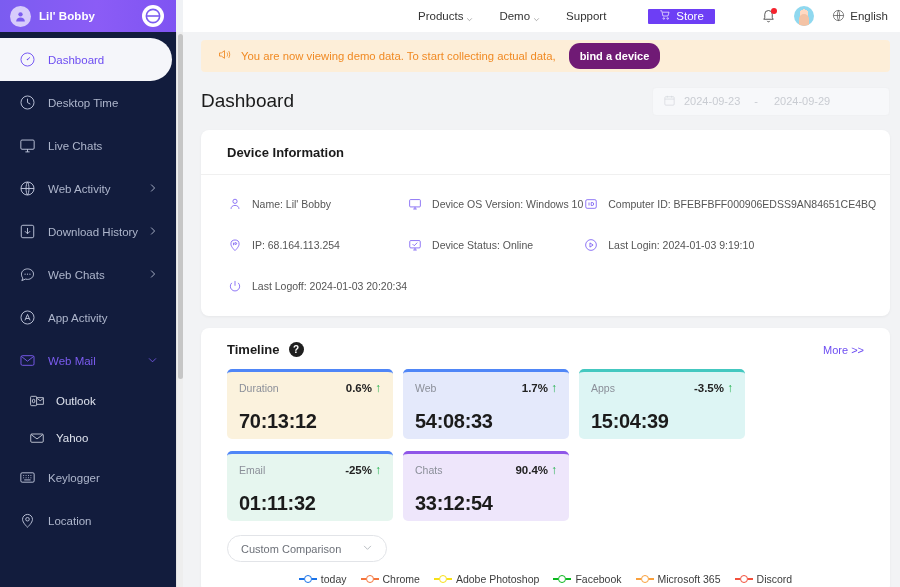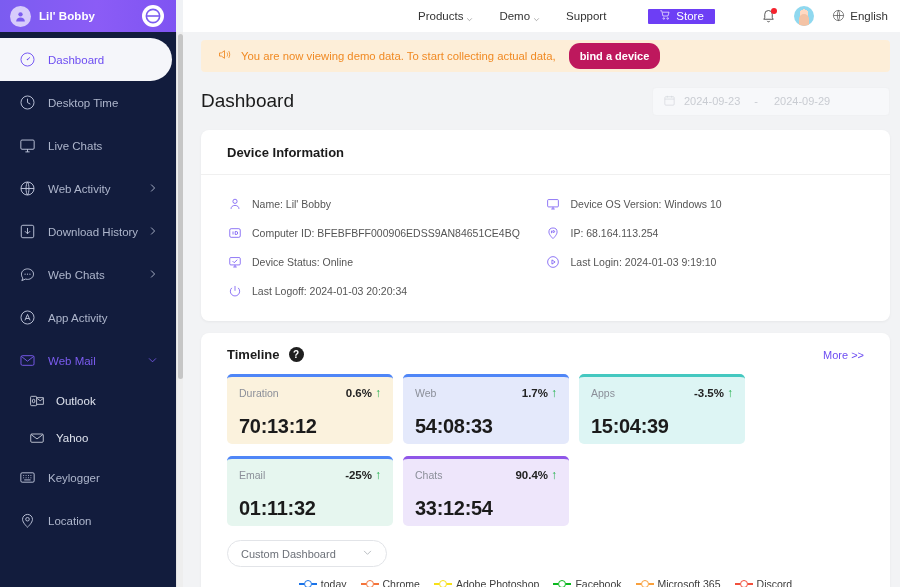--- a/index.html
+++ b/index.html
@@ -137,21 +137,21 @@
   
   #banner {
     margin: 8px 10px 0 18px; height: 32px;
     background: #fdeed8; border-radius: 4px;
     display: flex; align-items: center; gap: 9px;
     padding: 0 16px;
   }
   #banner .horn svg { width: 15px; height: 15px; stroke: #f08a24; fill:none; stroke-width:1.4; }
   #banner .btext { font-size: 11.3px; color: #f08a24; white-space: nowrap; }
   #banner .bindbtn {
-    background: #be185d; color: #fff; font-size: 11px;
+    background: #701a75; color: #fff; font-size: 11px;
     border-radius: 11px; padding: 7px 11px; margin-left: 4px; cursor: pointer;
     white-space: nowrap; font-weight: bold;
   }
 
   
   #title-row {
     margin: 12px 10px 0 18px;
     height: 34px; display: flex; align-items: center; justify-content: space-between;
   }
   #page-title { font-size: 19px; color: #1b1b1b; font-weight: normal; }
@@ -171,21 +171,21 @@
     background: #fff; border-radius: 8px;
     box-shadow: 0 1px 3px rgba(0,0,0,.05);
   }
   .card-head {
     height: 45px; display: flex; align-items: center;
     padding: 0 26px; border-bottom: 1px solid #f0f0f0;
     font-size: 13px; color: #1b1b1b; font-weight: bold;
   }
   .dev-grid {
     padding: 14px 26px 16px 26px;
-    display: grid; grid-template-columns: 1fr 1fr; row-gap: 0px;
+    display: grid; grid-template-columns: 1fr 1fr 1fr; row-gap: 12px;
   }
   .dev-item {
     display: flex; align-items: center; gap: 10px;
     height: 29px; font-size: 10.5px; color: #555;
     white-space: nowrap;
   }
   .dev-item .ico { width: 15px; height: 15px; flex:0 0 15px; display:flex;align-items:center;justify-content:center;}
   .dev-item .ico svg { width: 14px; height: 14px; stroke: #6d4df2; fill:none; stroke-width:1.3; }
 
   
@@ -637,21 +637,21 @@
               <span>90.4%</span>
               <span class="arrow">↑</span>
             </span>
           </div>
           <div class="sval">33:12:54</div>
         </div>
       </div>
 
       <div class="cmp-row">
         <div class="cmp-select">
-          <span>Custom Dashboard</span>
+          <span>Custom Comparison</span>
           <span>
             <svg viewBox="0 0 24 24">
                 <path d="M4.5 8.5L12 16l7.5-7.5"></path>
               </svg>
           </span>
         </div>
 
         <div class="legend" id="chart-legend">
             <div class="leg">
               <span class="mk">

